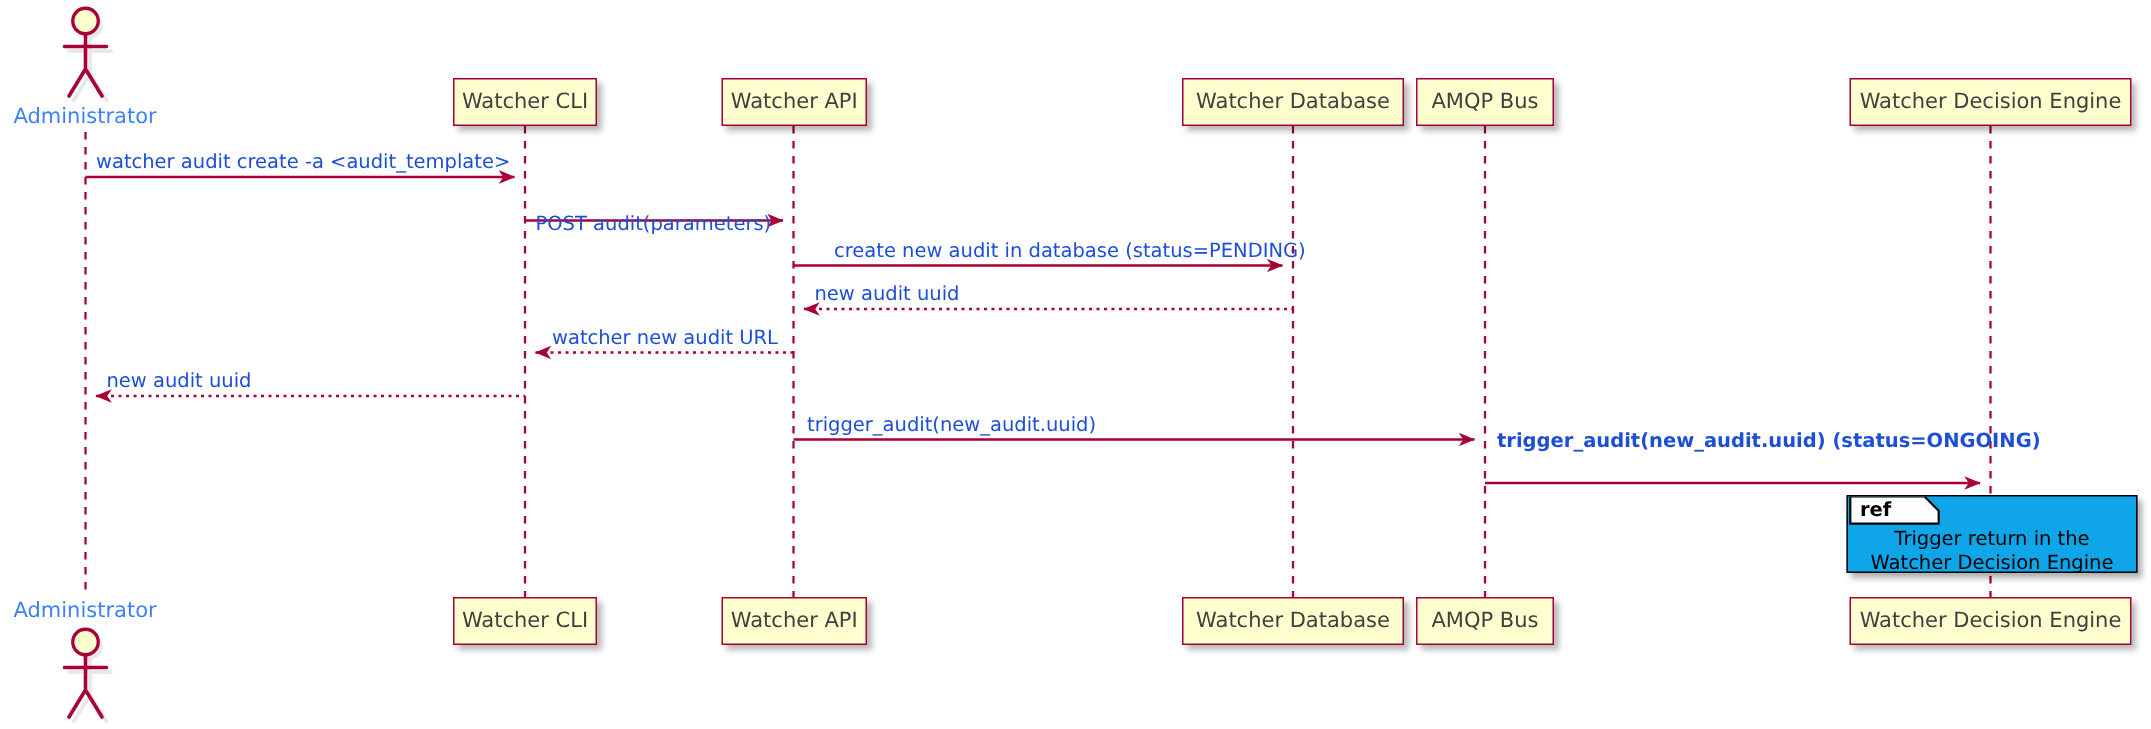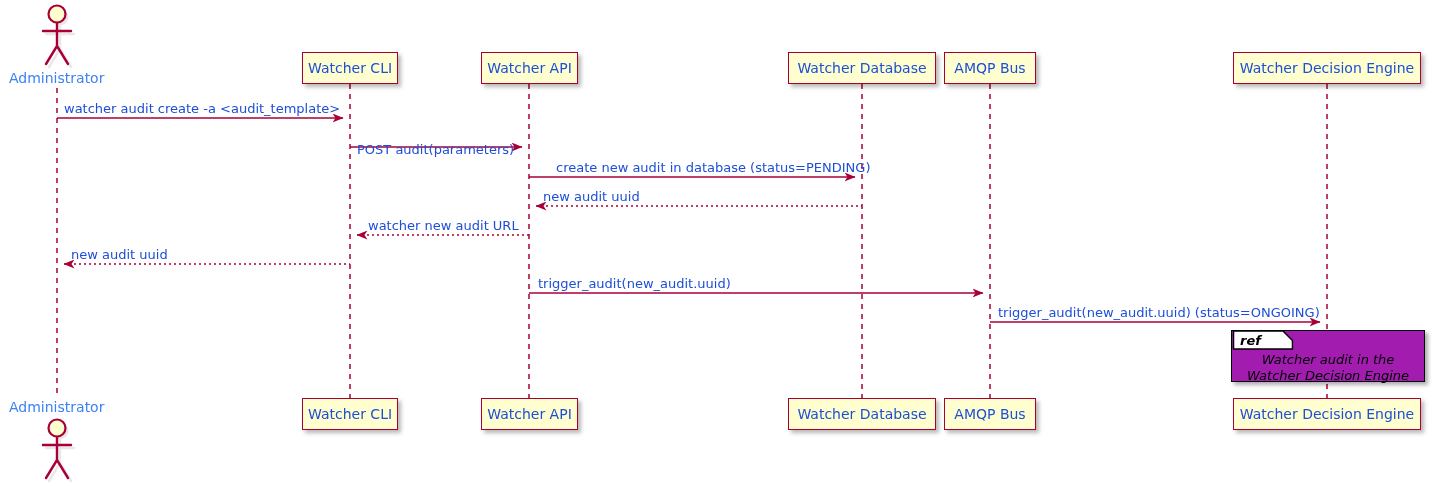--- a/index.html
+++ b/index.html
@@ -23,21 +23,21 @@
     top: 0;
     width: 1434px;
     height: 486px;
   }
   
   .participant {
     position: absolute;
     box-sizing: border-box;
     background: #FEFECE;
     border: 1.5px solid #A80036;
-    color: #1d4ed8;
+    color: #404040;
     font-size: 14px;
     line-height: 1;
     display: flex;
     align-items: center;
     justify-content: center;
     padding: 0 10px;
     white-space: nowrap;
     box-shadow: 3px 3px 4px rgba(0,0,0,0.28);
   }
   .actor-label {
@@ -51,24 +51,23 @@
     position: absolute;
     font-size: 13px;
     color: #1d4ed8;
     white-space: nowrap;
     line-height: 1;
   }
   
   .ref-box {
     position: absolute;
     box-sizing: border-box;
-    background: #a21caf;
+    background: #0ea5e9;
     border: 1.5px solid #000000;
     box-shadow: 3px 3px 4px rgba(0,0,0,0.32);
-    font-style: italic;
   }
   .ref-tab {
     position: absolute;
     left: 0;
     top: 0;
     height: 19px;
     box-sizing: border-box;
   }
   .ref-tab-label {
     position: absolute;
@@ -197,30 +196,30 @@
   </div>
   <div class="msg-label" style="left:368px; top:219px;">
     <span>watcher new audit URL</span>
   </div>
   <div class="msg-label" style="left:71px; top:248px;">
     <span>new audit uuid</span>
   </div>
   <div class="msg-label" style="left:538px; top:277px;">
     <span>trigger_audit(new_audit.uuid)</span>
   </div>
-  <div class="msg-label" style="left:998px; top:306px;">
+  <div class="msg-label" style="left:998px; top:288px;font-weight:bold;">
     <span>trigger_audit(new_audit.uuid) (status=ONGOING)</span>
   </div>
 
   <div class="ref-box" style="left:1231px; top:330px; width:194px; height:52px;">
     <svg class="ref-tab" width="62" height="20" viewBox="0 0 62 20">
       <path d="M0,0 L52,0 L62,10 L62,19 L0,19 Z" fill="#FFFFFF" stroke="#000000" stroke-width="1.5"></path>
     </svg>
     <div class="ref-tab-label">
       <span>ref</span>
     </div>
     <div class="ref-body">
-      <div>Watcher audit in the</div>
+      <div>Trigger return in the</div>
       <div>Watcher Decision Engine</div>
     </div>
   </div>
 
 </div>
 
 </body></html>

